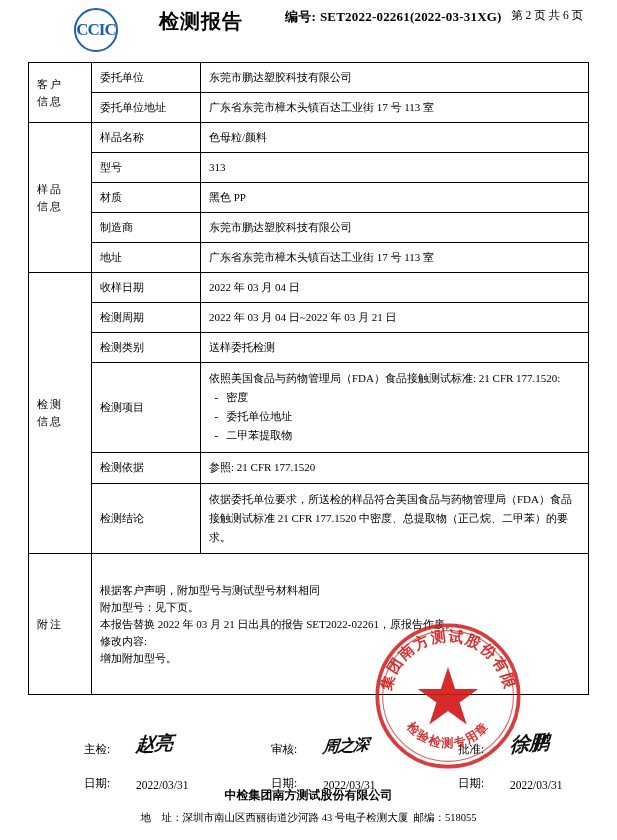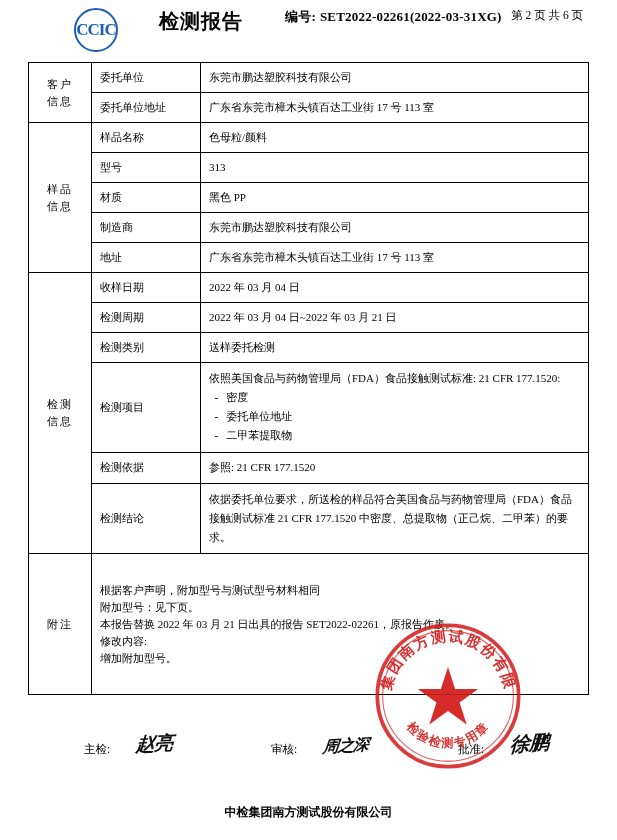--- a/index.html
+++ b/index.html
@@ -84,21 +84,21 @@
   }
   table.main td {
     border: 1px solid #000;
     padding: 6px 8px;
     vertical-align: middle;
     font-size: 11px;
     line-height: 1.55;
   }
   td.sect {
     width: 46px;
-    text-align: center;
+    text-align: left;
     vertical-align: middle;
     letter-spacing: 2px;
     padding: 4px 2px;
   }
   td.sect .l { display: block; }
   td.key {
     width: 92px;
     padding-left: 10px;
   }
   td.val {
@@ -312,20 +312,31 @@
       </td>
       <td class="sig-label">审核:</td>
       <td class="sig-value">
         <span class="sig-hand h2">周之深</span>
       </td>
       <td class="sig-label">批准:</td>
       <td class="sig-value">
         <span class="sig-hand h3">徐鹏</span>
       </td>
     </tr>
+    <tr class="sig-row2">
+      <td class="sig-label">日期:</td>
+      <td class="date-val">2022/03/31</td>
+      <td class="sig-label">日期:</td>
+      <td class="date-val">2022/03/31</td>
+      <td class="sig-label">日期:</td>
+      <td class="date-val">2022/03/31</td>
+    </tr>
   </tbody>
     </table>
 
   <div class="footer">
     <div class="company">中检集团南方测试股份有限公司</div>
+    <div>
+      <span>地　址：</span><span>深圳市南山区西丽街道沙河路 43 号电子检测大厦</span>&nbsp;&nbsp;<span>邮编：</span><span>518055</span>
+    </div>
   </div>
 
 </div>
 
 </body></html>

